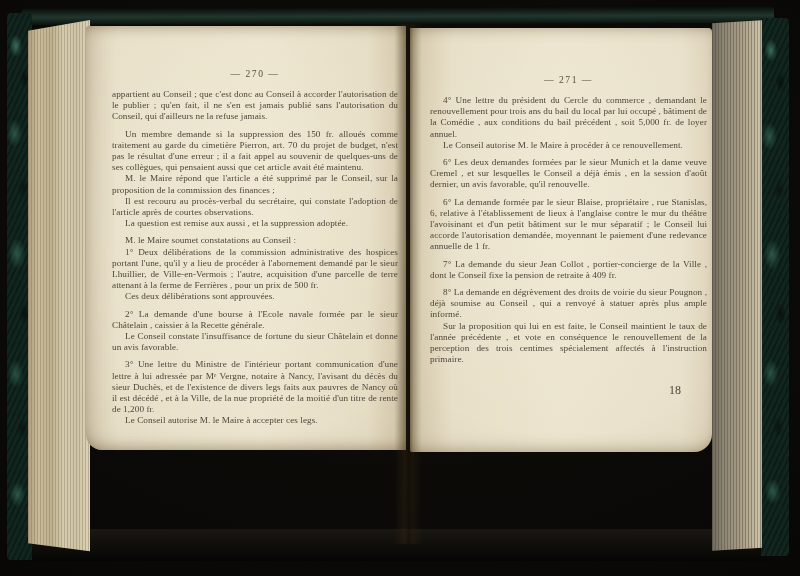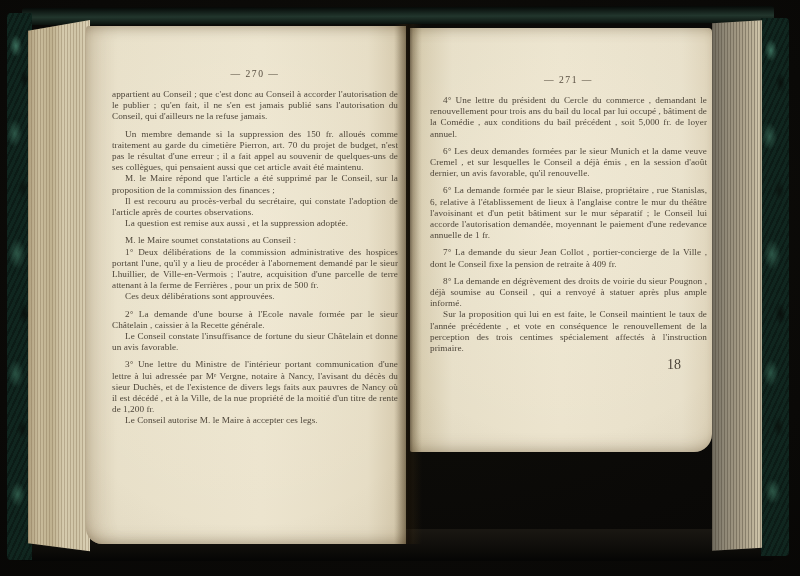--- a/index.html
+++ b/index.html
@@ -52,21 +52,21 @@
       linear-gradient(90deg,#6f6a5d 0%, #8c8574 22%, #a59b85 55%, #c0b69c 86%, #d2c8ad 92%, #b4aa90 100%);
     clip-path: polygon(0 1%, 100% 0.4%, 100% 99%, 0 99.6%);
   }
   
   .page { position:absolute; }
   .page::after {
     content:""; position:absolute; inset:0; border-radius:inherit; pointer-events:none;
     background: radial-gradient(120% 90% at 50% 42%, rgba(255,250,235,.22), rgba(0,0,0,0) 60%, rgba(100,80,50,.12) 100%);
   }
   .page-left {
-    left:86px; top:26px; width:320px; height:518px;
+    left:86px; top:26px; width:320px; height:424px;
     background:linear-gradient(90deg,#ddd3ba 0%, #e8e0c9 10%, #ece4ce 55%, #e6ddc5 88%, #d7cbaf 97%, #c2b495 100%);
     border-radius:3px 0 0 16px;
     box-shadow: inset 0 10px 14px -10px rgba(90,70,40,.5),
                 inset 0 -12px 16px -12px rgba(90,70,40,.55),
                 inset 18px 0 26px -18px rgba(120,95,60,.35);
   }
   .page-right {
     left:410px; top:28px; width:302px; height:424px;
     background:linear-gradient(90deg,#bfb191 0%, #d6cbae 3%, #e7dfc8 14%, #ece4ce 50%, #e8e0ca 90%, #ddd2b8 100%);
     border-radius:0 4px 18px 2px;
@@ -85,22 +85,22 @@
     text-align:center; font-size:9.6px; letter-spacing:1.5px;
     color:#574e40; margin-bottom:10px;
   }
   .page-body p {
     margin:0; font-size:9.2px; line-height:11.2px; text-align:justify;
     color:#4e463a; text-indent:13px; letter-spacing:.05px;
   }
   .page-body p.no-indent { text-indent:0; }
   .page-body p.gap { margin-top:6px; }
   .signature {
-    text-align:right; padding-right:26px; margin-top:3px;
-    font-size:14px; color:#4e463a;
+    text-align:right; padding-right:26px; margin-top:18px;
+    font-size:12px; color:#4e463a;
   }
 </style>
 </head>
 <body>
 
 <div class="photo">
   <div class="top-cover"></div>
   <div class="bottom-cover"></div>
   <div class="cover cover-left"></div>
   <div class="cover cover-right"></div>
@@ -125,20 +125,21 @@
           <p class="">Le Conseil autorise M. le Maire à accepter ces legs.</p>
         </div>
     </div>
   </div>
 
   <div class="page page-right">
     <div class="page-inner inner-right">
       <div class="page-header">— 271 —</div>
       <div class="page-body">
           <p class="">4° Une lettre du président du Cercle du commerce , demandant le renouvellement pour trois ans du bail du local par lui occupé , bâtiment de la Comédie , aux conditions du bail précédent , soit 5,000 fr. de loyer annuel.</p>
+          <p class="">Le Conseil autorise M. le Maire à procéder à ce renouvellement.</p>
           <p class="gap ">6° Les deux demandes formées par le sieur Munich et la dame veuve Cremel , et sur lesquelles le Conseil a déjà émis , en la session d'août dernier, un avis favorable, qu'il renouvelle.</p>
           <p class="gap ">6° La demande formée par le sieur Blaise, propriétaire , rue Stanislas, 6, relative à l'établissement de lieux à l'anglaise contre le mur du théâtre l'avoisinant et d'un petit bâtiment sur le mur séparatif ; le Conseil lui accorde l'autorisation demandée, moyennant le paiement d'une redevance annuelle de 1 fr.</p>
           <p class="gap ">7° La demande du sieur Jean Collot , portier-concierge de la Ville , dont le Conseil fixe la pension de retraite à 409 fr.</p>
           <p class="gap ">8° La demande en dégrèvement des droits de voirie du sieur Pougnon , déjà soumise au Conseil , qui a renvoyé à statuer après plus ample informé.</p>
           <p class="">Sur la proposition qui lui en est faite, le Conseil maintient le taux de l'année précédente , et vote en conséquence le renouvellement de la perception des trois centimes spécialement affectés à l'instruction primaire.</p>
         </div>
       <div class="signature">18</div>
     </div>
   </div>
 

